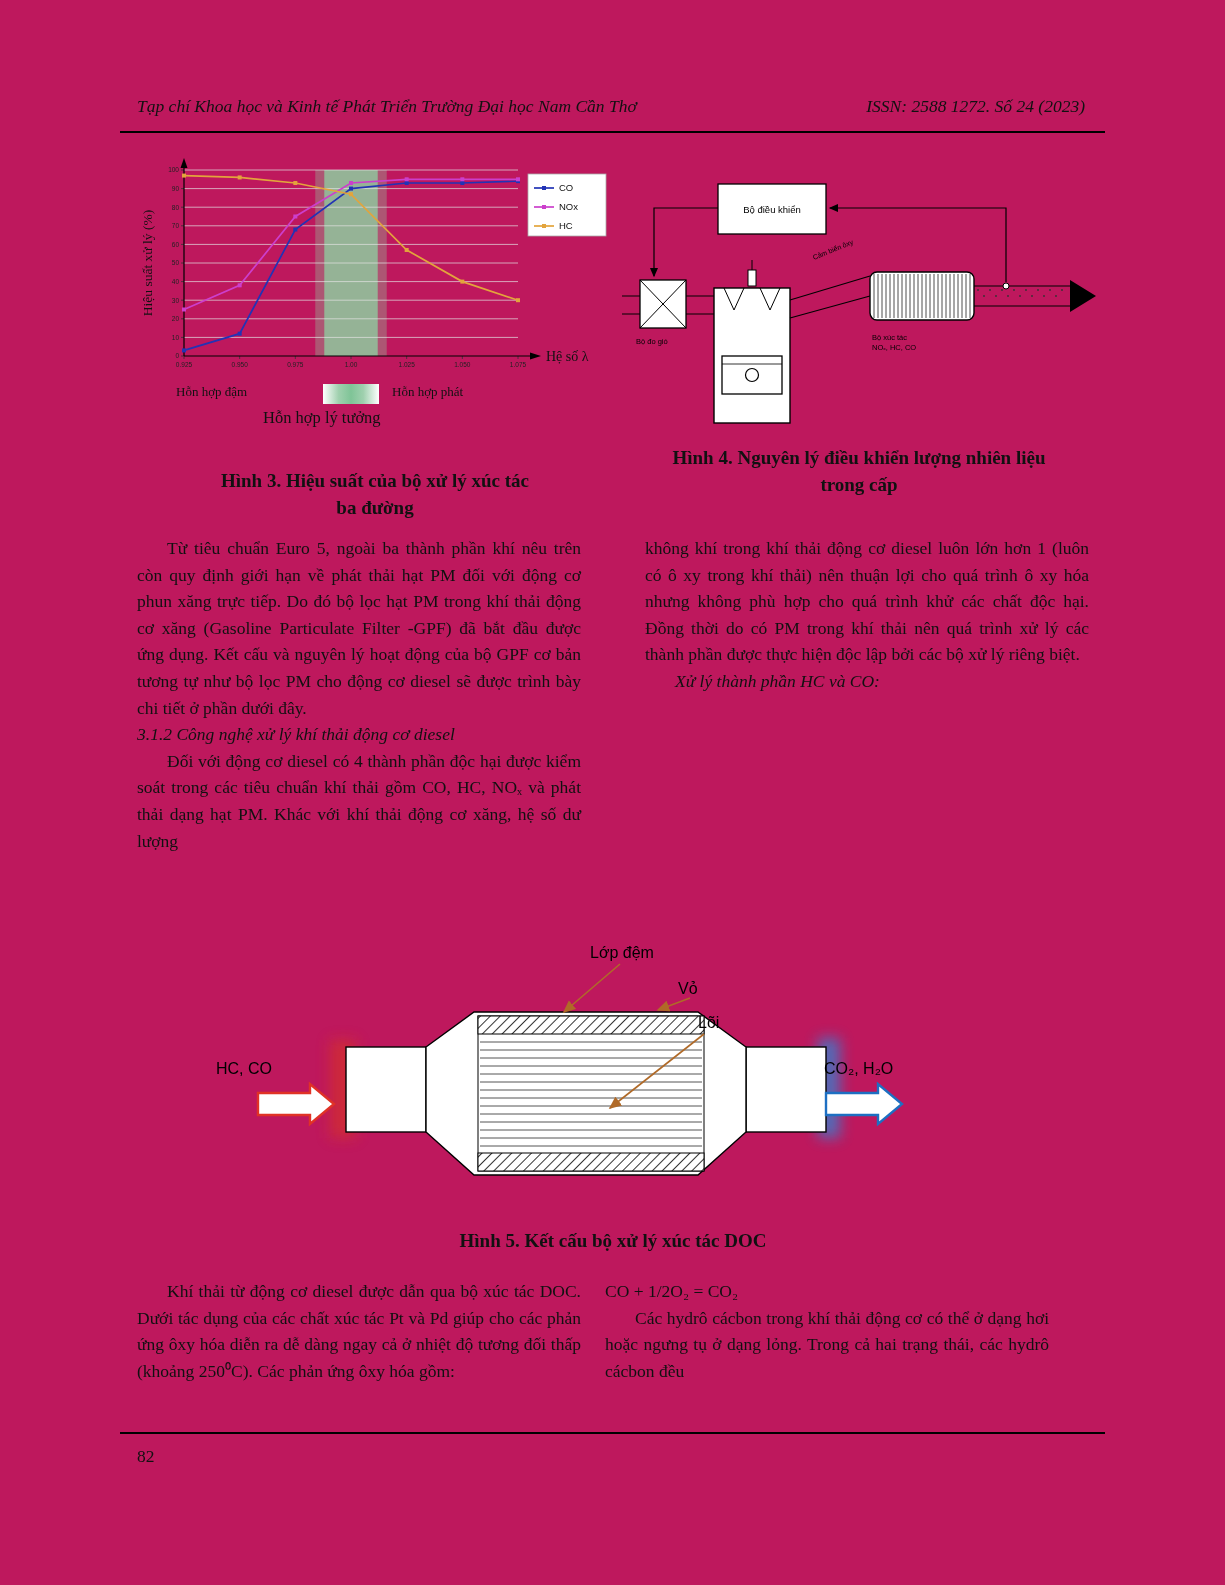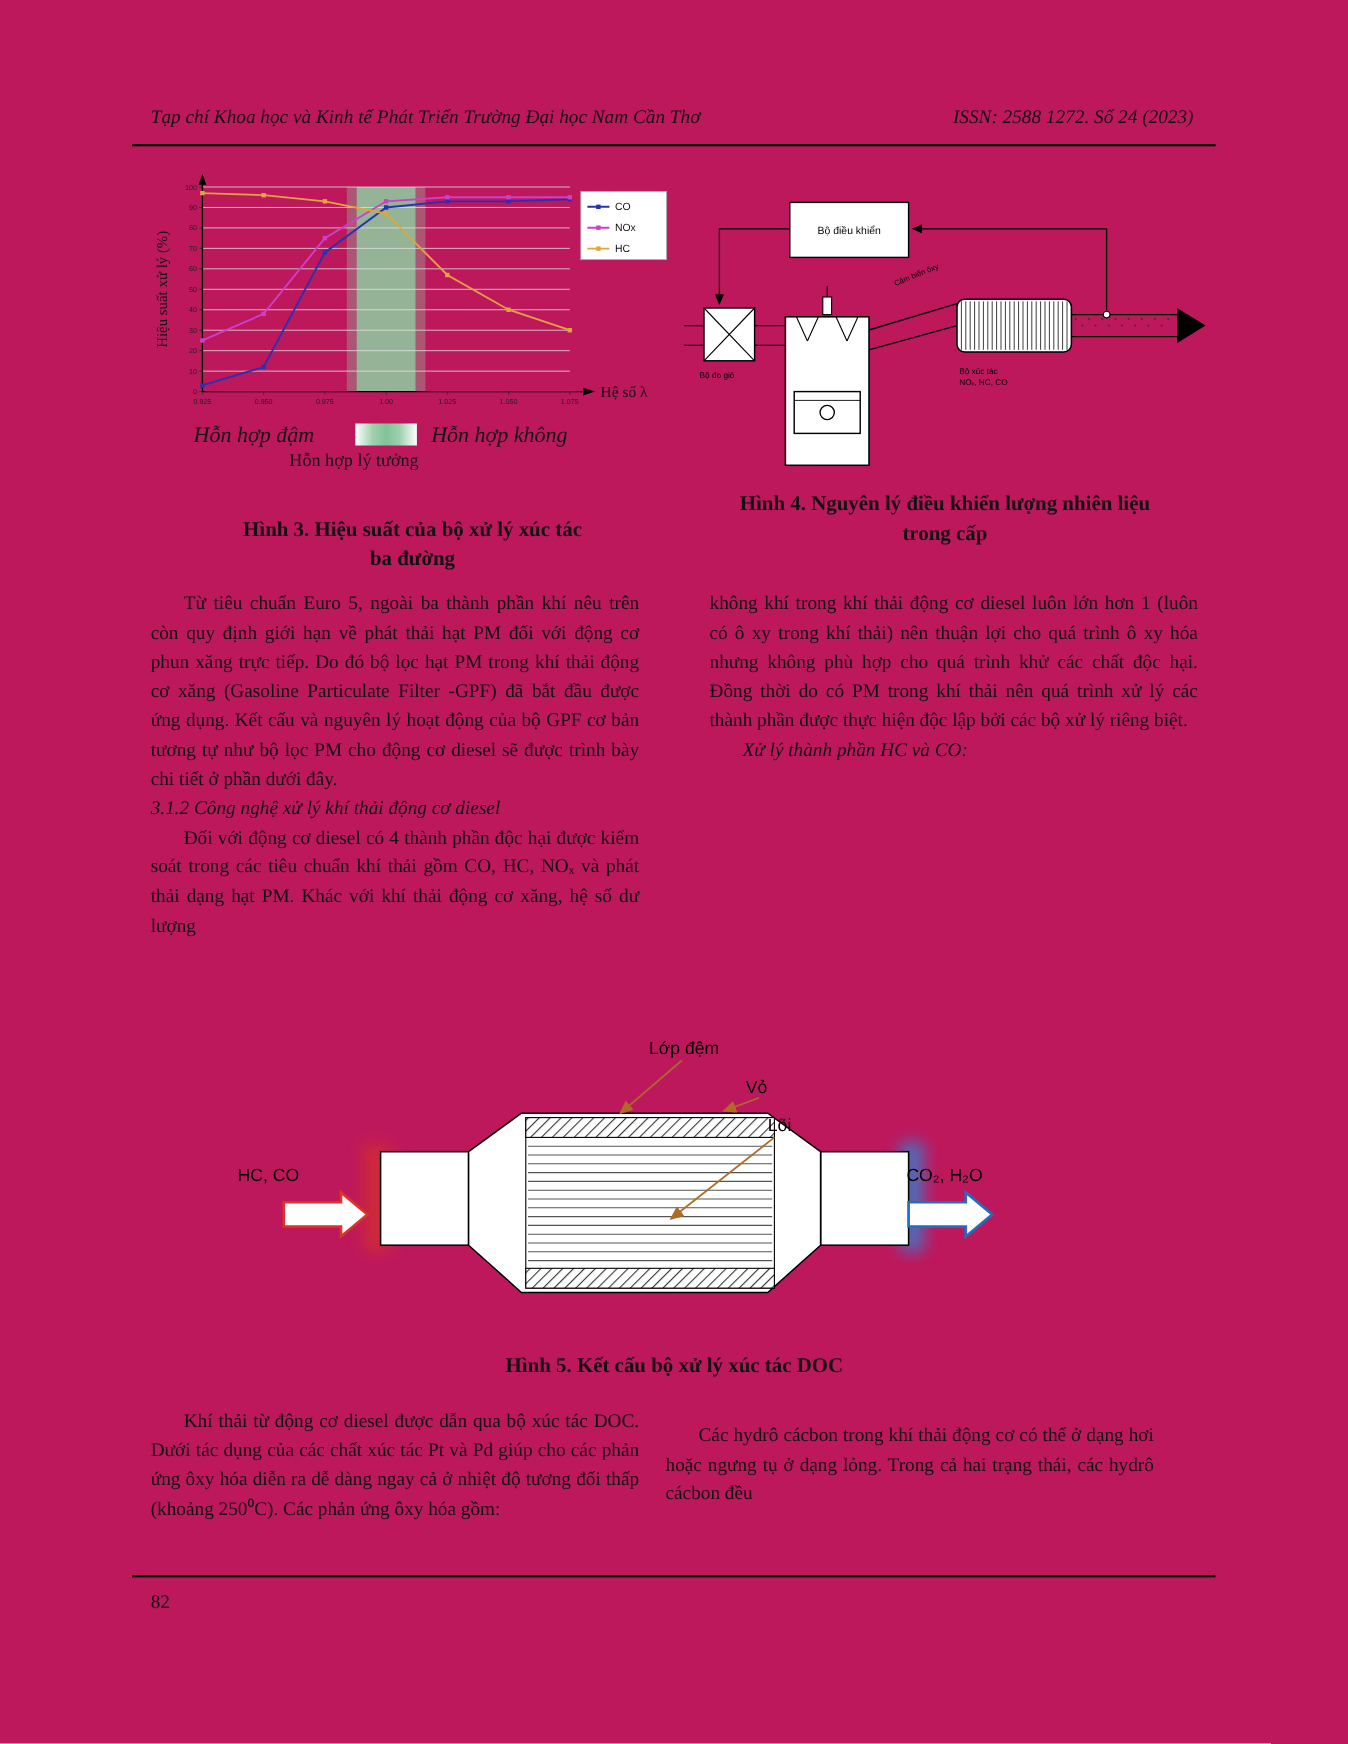--- a/index.html
+++ b/index.html
@@ -2,21 +2,21 @@
 <html><head>
 <meta charset="utf-8">
 <style>
   html,body{margin:0;padding:0;background:#ffffff;}
   .page{position:relative;width:1225px;height:1585px;background:#be185d;overflow:hidden;
         font-family:"Liberation Serif",serif;color:#111;}
   .header{position:absolute;top:96px;left:137px;width:948px;display:flex;
           justify-content:space-between;font-style:italic;font-size:17.5px;}
   .rule{position:absolute;top:131px;left:120px;width:985px;border-top:2.3px solid #000;}
   .fig3{position:absolute;top:156px;left:140px;width:470px;}
-  .band-row{position:relative;height:26px;font-size:20px;font-style:italic;}
+  .band-row{position:relative;height:26px;font-size:13px;}
   .band-row .rich{position:absolute;left:36px;top:2px;}
   .band-row .lean{position:absolute;left:252px;top:2px;}
   .band-strip{position:absolute;left:183px;top:2px;width:56px;height:20px;
               background:linear-gradient(to right,#ffffff,#9fd0ae 28%,#7fc497 50%,#9fd0ae 72%,#ffffff);}
   .ideal-row{position:relative;height:24px;font-size:16.5px;}
   .ideal-row span{position:absolute;left:123px;top:0;}
   .cap{font-weight:bold;font-size:19px;text-align:center;line-height:1.4;}
   .fig3 .cap{margin-top:36px;}
   .fig4{position:absolute;top:168px;left:618px;width:482px;}
   .fig4 .cap{margin-top:8px;}
@@ -130,21 +130,21 @@
         <text x="419" y="54.2" font-size="9.5" fill="#111" font-family="Liberation Sans, sans-serif">NOx</text>
         <line x1="394" y1="70" x2="414" y2="70" stroke="#e3a43c" stroke-width="1.7"></line>
         <rect x="402" y="68" width="4" height="4" fill="#e3a43c"></rect>
         <text x="419" y="73.2" font-size="9.5" fill="#111" font-family="Liberation Sans, sans-serif">HC</text>
         <text x="12" y="107" font-size="13.5" text-anchor="middle" fill="#111" transform="rotate(-90 12 107)" font-family="Liberation Serif, serif">Hiệu suất xử lý (%)</text>
         <text x="406" y="204.5" font-size="14" fill="#111" font-family="Liberation Serif, serif">Hệ số λ</text>
       </svg>
     <div class="band-row">
       <span class="rich">Hỗn hợp đậm</span>
       <span class="band-strip"></span>
-      <span class="lean">Hỗn hợp không</span>
+      <span class="lean">Hỗn hợp phát</span>
     </div>
     <div class="ideal-row">
       <span>Hỗn hợp lý tưởng</span>
     </div>
     <div class="cap">
       <div>Hình 3. Hiệu suất của bộ xử lý xúc tác</div>
       <div>ba đường</div>
     </div>
   </div>
 
@@ -323,20 +323,21 @@
       <polygon points="688,151 740,151 740,142 764,162 740,182 740,173 688,173" fill="#fff" stroke="#1d6fc2" stroke-width="2.4"></polygon>
     </svg>
     <div class="cap">Hình 5. Kết cấu bộ xử lý xúc tác DOC</div>
   </div>
 
   <div class="body-row2">
     <div class="col">
       <p class="indent">Khí thải từ động cơ diesel được dẫn qua bộ xúc tác DOC. Dưới tác dụng của các chất xúc tác Pt và Pd giúp cho các phản ứng ôxy hóa diễn ra dễ dàng ngay cả ở nhiệt độ tương đối thấp (khoảng 250⁰C). Các phản ứng ôxy hóa gồm:</p>
     </div>
     <div class="col">
+      <p>CO + 1/2O₂ = CO₂</p>
       <p class="indent">Các hydrô cácbon trong khí thải động cơ có thể ở dạng hơi hoặc ngưng tụ ở dạng lỏng. Trong cả hai trạng thái, các hydrô cácbon đều</p>
     </div>
   </div>
 
   <div class="footer-rule"></div>
   <div class="page-num">82</div>
 
 </div>
 
 </body></html>

